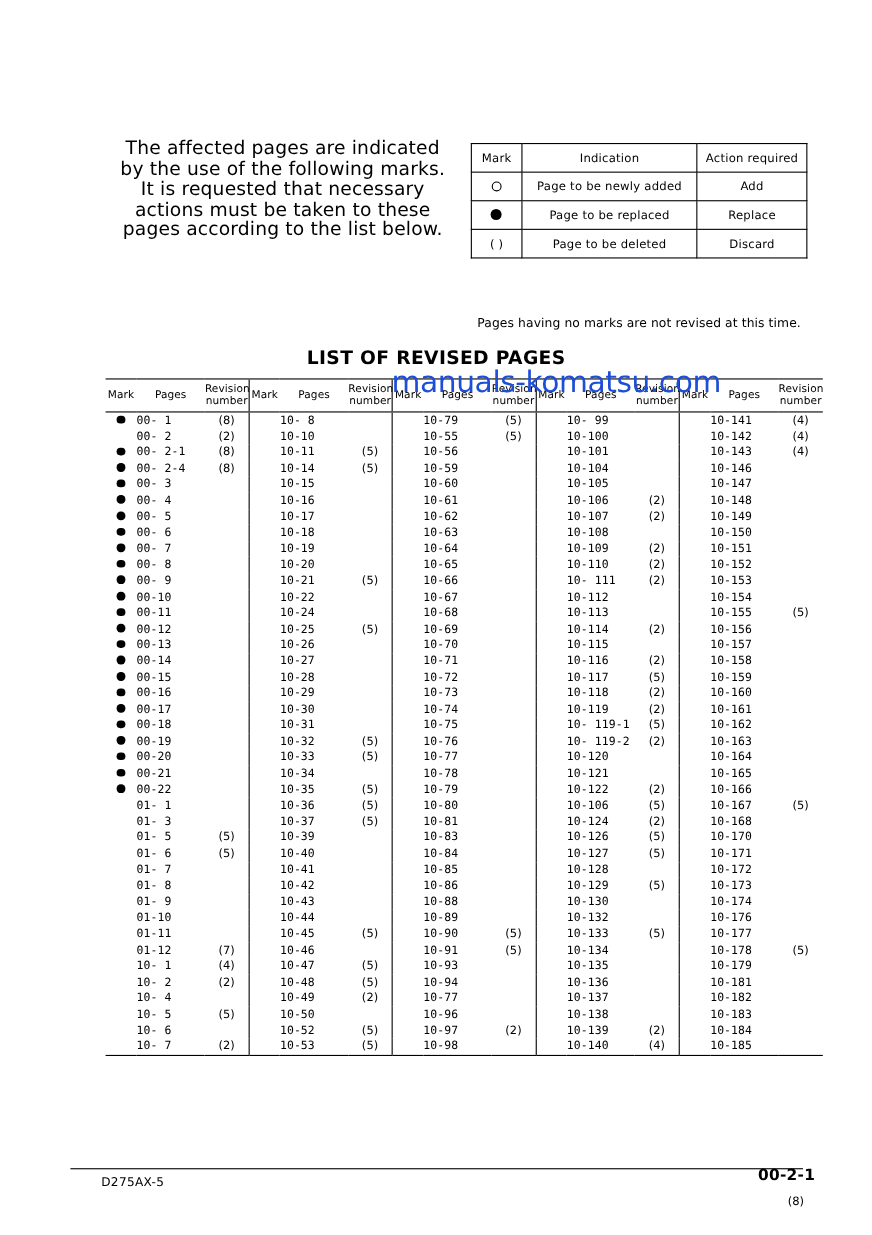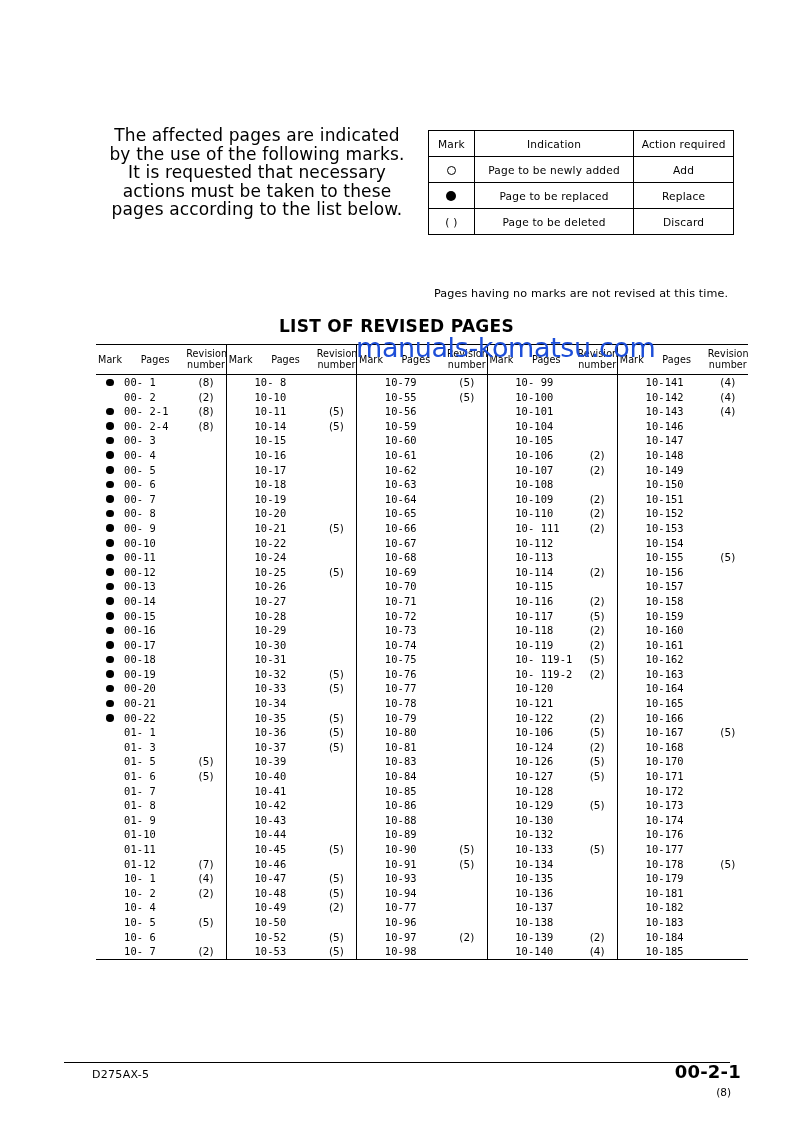--- a/index.html
+++ b/index.html
@@ -134,21 +134,21 @@
   }
   .footer-model {
     position: absolute;
     left: 92px; top: 1068px;
     font-size: 11px;
     letter-spacing: 0.3px;
   }
   .footer-pageno {
     position: absolute;
     right: 52px; top: 1061px;
-    font-size: 18px;
+    font-size: 14px;
     font-weight: bold;
     letter-spacing: 0.2px;
   }
   .footer-rev {
     position: absolute;
     right: 62px; top: 1086px;
     font-size: 10.5px;
   }
 </style>
 </head>

